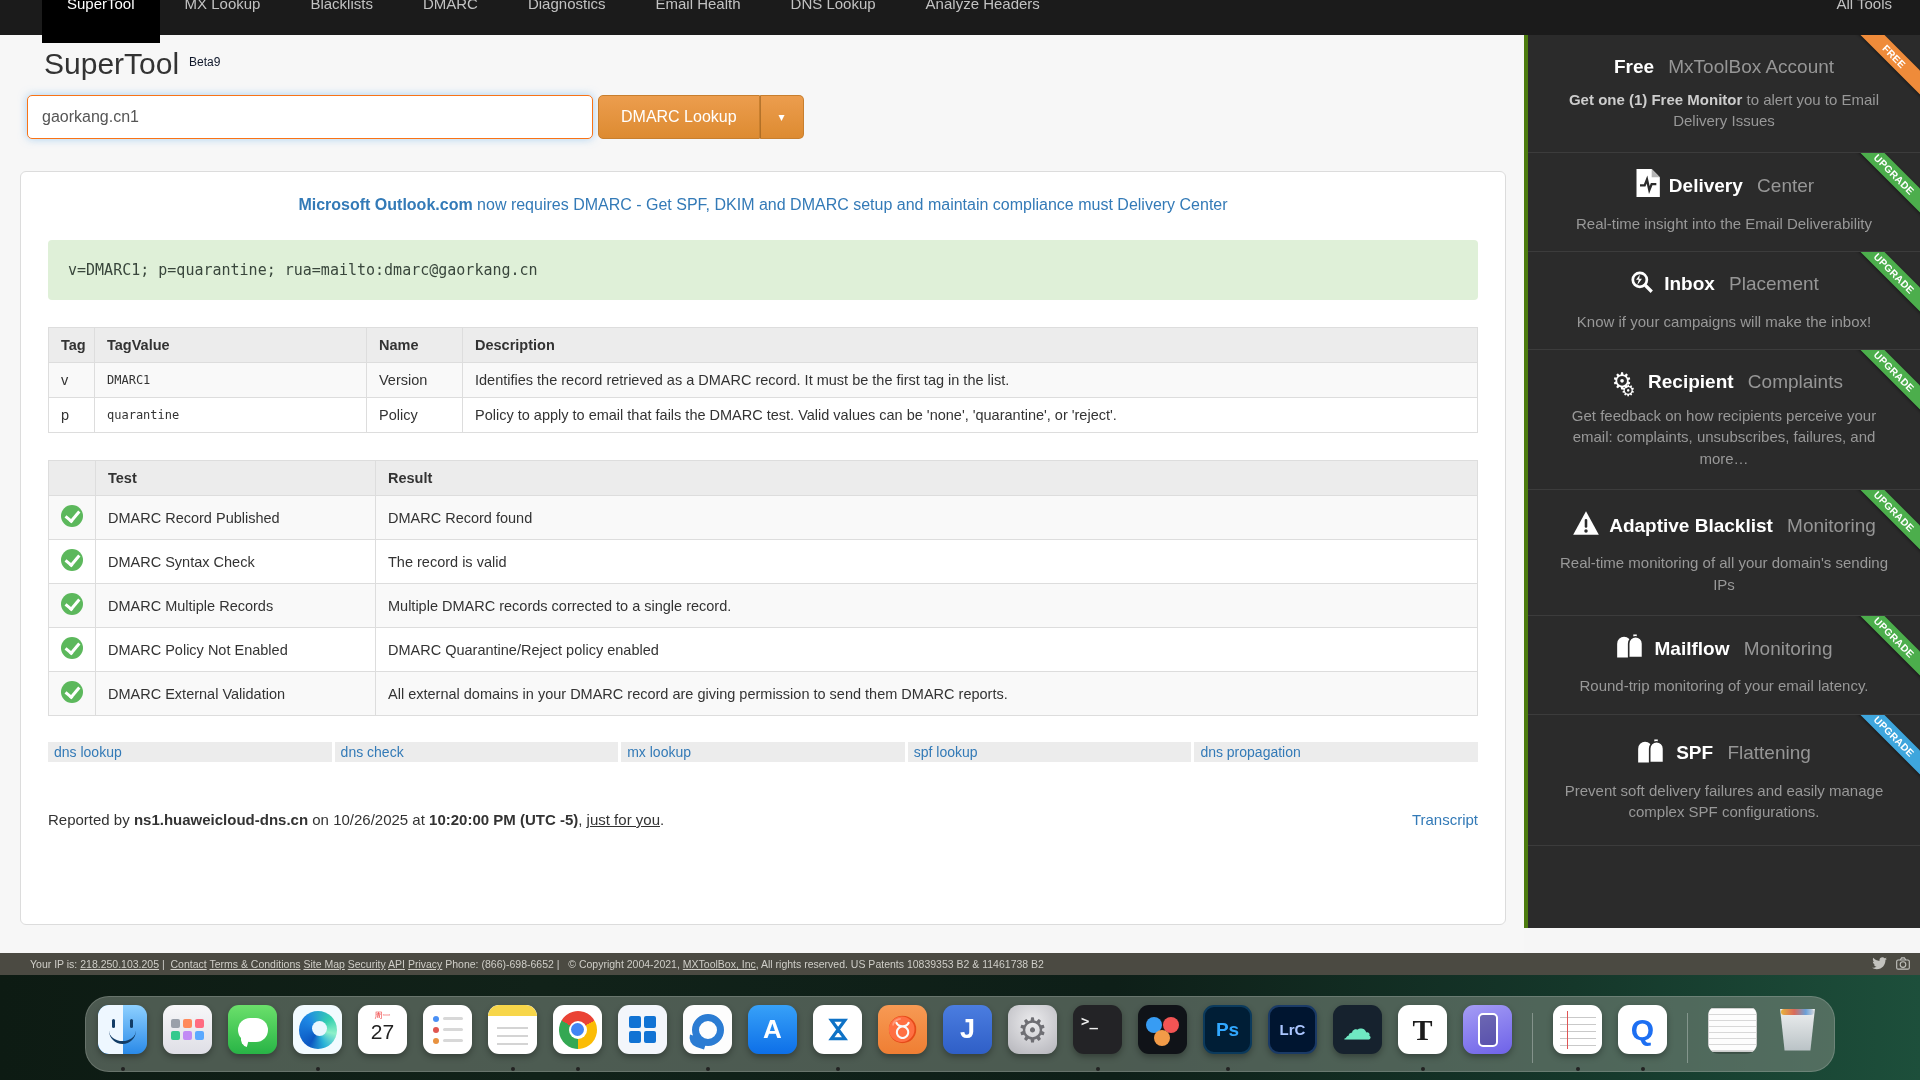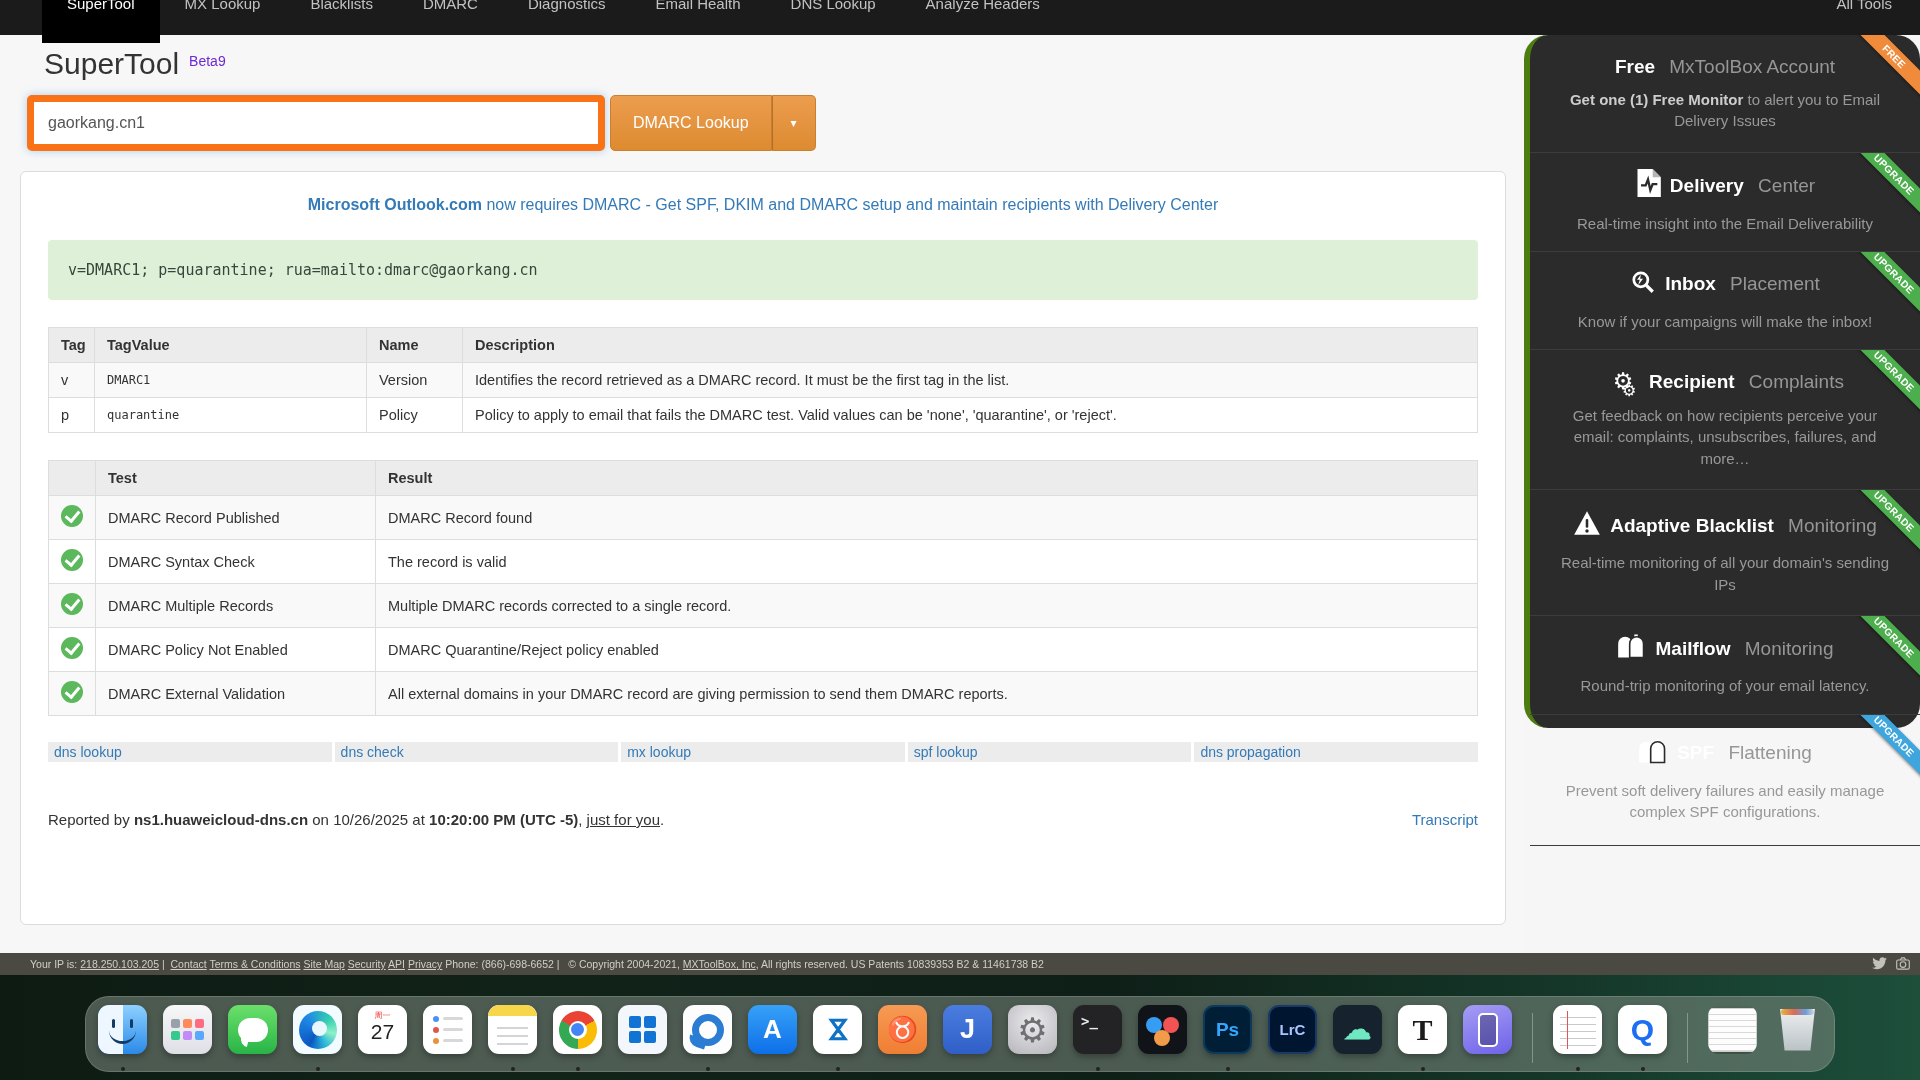--- a/index.html
+++ b/index.html
@@ -20,23 +20,23 @@
   .nav-inner{display:flex;align-items:flex-start;padding-left:42px;height:35px;}
   .nav-item{color:#c2c2c2;font-size:15px;padding:0 25px;height:35px;display:flex;align-items:flex-start;cursor:pointer;}
   .nav-item span{line-height:16px;margin-top:-4px;display:block;}
   .nav-item.active{background:#000;color:#fff;height:43px;}
   .nav-right{position:absolute;right:28px;top:-4px;color:#c2c2c2;font-size:15px;line-height:16px;}
 
   
   .main{position:absolute;left:0;top:35px;width:1524px;height:918px;background:#f7f7f7;}
   .page-head{padding:12px 0 0 44px;}
   .page-title{font-size:30px;color:#333;display:inline;}
-  .beta{font-size:14px;color:#6d28d9;margin-left:10px;position:relative;top:-8px;}
+  .beta{font-size:12px;color:#0f172a;margin-left:10px;position:relative;top:-8px;}
   .search-row{margin:14px 0 0 27px;display:flex;align-items:stretch;}
-  .search-input{width:536px;height:42px;border:7px solid #f97316;border-radius:5px;padding:0 14px;
+  .search-input{width:536px;height:42px;border:1px solid #f97316;border-radius:5px;padding:0 14px;
     font-size:16px;color:#555;box-shadow:0 0 9px rgba(102,175,233,.55);outline:none;font-family:"Liberation Sans",sans-serif;}
   .btn-main{background:linear-gradient(#ec9d4e,#dd8b31);color:#fff;font-size:16px;padding:0 22px;margin-left:5px;
     border:1px solid #c87f2e;border-radius:5px 0 0 5px;display:flex;align-items:center;cursor:pointer;}
   .btn-caret{background:linear-gradient(#ec9d4e,#dd8b31);border:1px solid #c87f2e;border-left:1px solid rgba(130,80,20,.5);
     border-radius:0 5px 5px 0;width:42px;display:flex;align-items:center;justify-content:center;color:#fff;font-size:12px;cursor:pointer;}
 
   
   .card{position:absolute;left:20px;top:136px;width:1486px;height:754px;background:#fff;border:1px solid #dcdcdc;
     border-radius:6px;box-sizing:border-box;padding:0 27px;}
   .card-head{margin-top:30px;display:flex;align-items:center;}
@@ -60,22 +60,22 @@
   .check::after{content:'';position:absolute;left:7px;top:3px;width:6px;height:11px;border:solid #fff;
     border-width:0 3px 3px 0;transform:rotate(40deg);}
   .links-row{margin-top:26px;display:flex;gap:3px;}
   .links-row a{flex:1;background:#ececec;color:#337ab7;font-size:14px;padding:2px 6px;text-decoration:none;cursor:pointer;}
   .reported{margin-top:9px;font-size:15px;color:#333;display:flex;align-items:baseline;white-space:pre;}
   .reported .bold{font-weight:bold;}
   .jfy{text-decoration:underline;cursor:pointer;margin-top:40px;}
   .transcript{margin-left:auto;color:#337ab7;cursor:pointer;text-decoration:none;font-size:15px;}
 
   
-  .sidebar{position:absolute;left:1524px;top:35px;width:396px;height:693px;background:#2b2b2b;
-    border-left:6px solid #4d7c0f;box-sizing:border-box;border-radius:24px;}
+  .sidebar{position:absolute;left:1524px;top:35px;width:396px;height:893px;background:#2b2b2b;
+    border-left:4px solid #4d7c0f;box-sizing:border-box;}
   .panel{position:relative;overflow:hidden;border-bottom:1px solid #3c3c3c;text-align:center;
     display:flex;flex-direction:column;justify-content:center;align-items:center;box-sizing:border-box;padding:0 24px;cursor:pointer;}
   .panel-title{font-size:19px;color:#969696;display:flex;align-items:center;gap:9px;justify-content:center;}
   .panel-title .tb{color:#fff;font-weight:bold;}
   .panel-desc{margin-top:11px;font-size:15px;line-height:1.42;color:#989898;max-width:345px;}
   .panel-desc .db{font-weight:bold;color:#cdcdcd;}
   .ribbon{position:absolute;top:13px;right:-32px;transform:rotate(45deg);width:116px;text-align:center;
     font-size:10px;font-weight:bold;color:#fff;padding:3px 0;letter-spacing:.3px;box-shadow:0 1px 3px rgba(0,0,0,.45);}
   .gear2{position:relative;color:#fff;font-size:23px;line-height:23px;width:34px;display:inline-block;}
   .gear2 i{font-style:normal;font-size:16px;position:absolute;left:16px;top:9px;}
@@ -209,21 +209,21 @@
         <span>DMARC Lookup</span>
       </div>
       <div class="btn-caret">
         <span>▾</span>
       </div>
     </div>
 
     <div class="card">
 
       <div class="banner">
-        <b>Microsoft Outlook.com</b><span> now requires DMARC - Get SPF, DKIM and DMARC setup and maintain recipients with Delivery Center</span>
+        <b>Microsoft Outlook.com</b><span> now requires DMARC - Get SPF, DKIM and DMARC setup and maintain compliance must Delivery Center</span>
       </div>
 
       <div class="record-box">v=DMARC1; p=quarantine; rua=mailto:dmarc@gaorkang.cn</div>
 
       <table id="tag-table">
         <colgroup>
             <col style="width:46px">
             <col style="width:272px">
             <col style="width:96px">
             <col>

